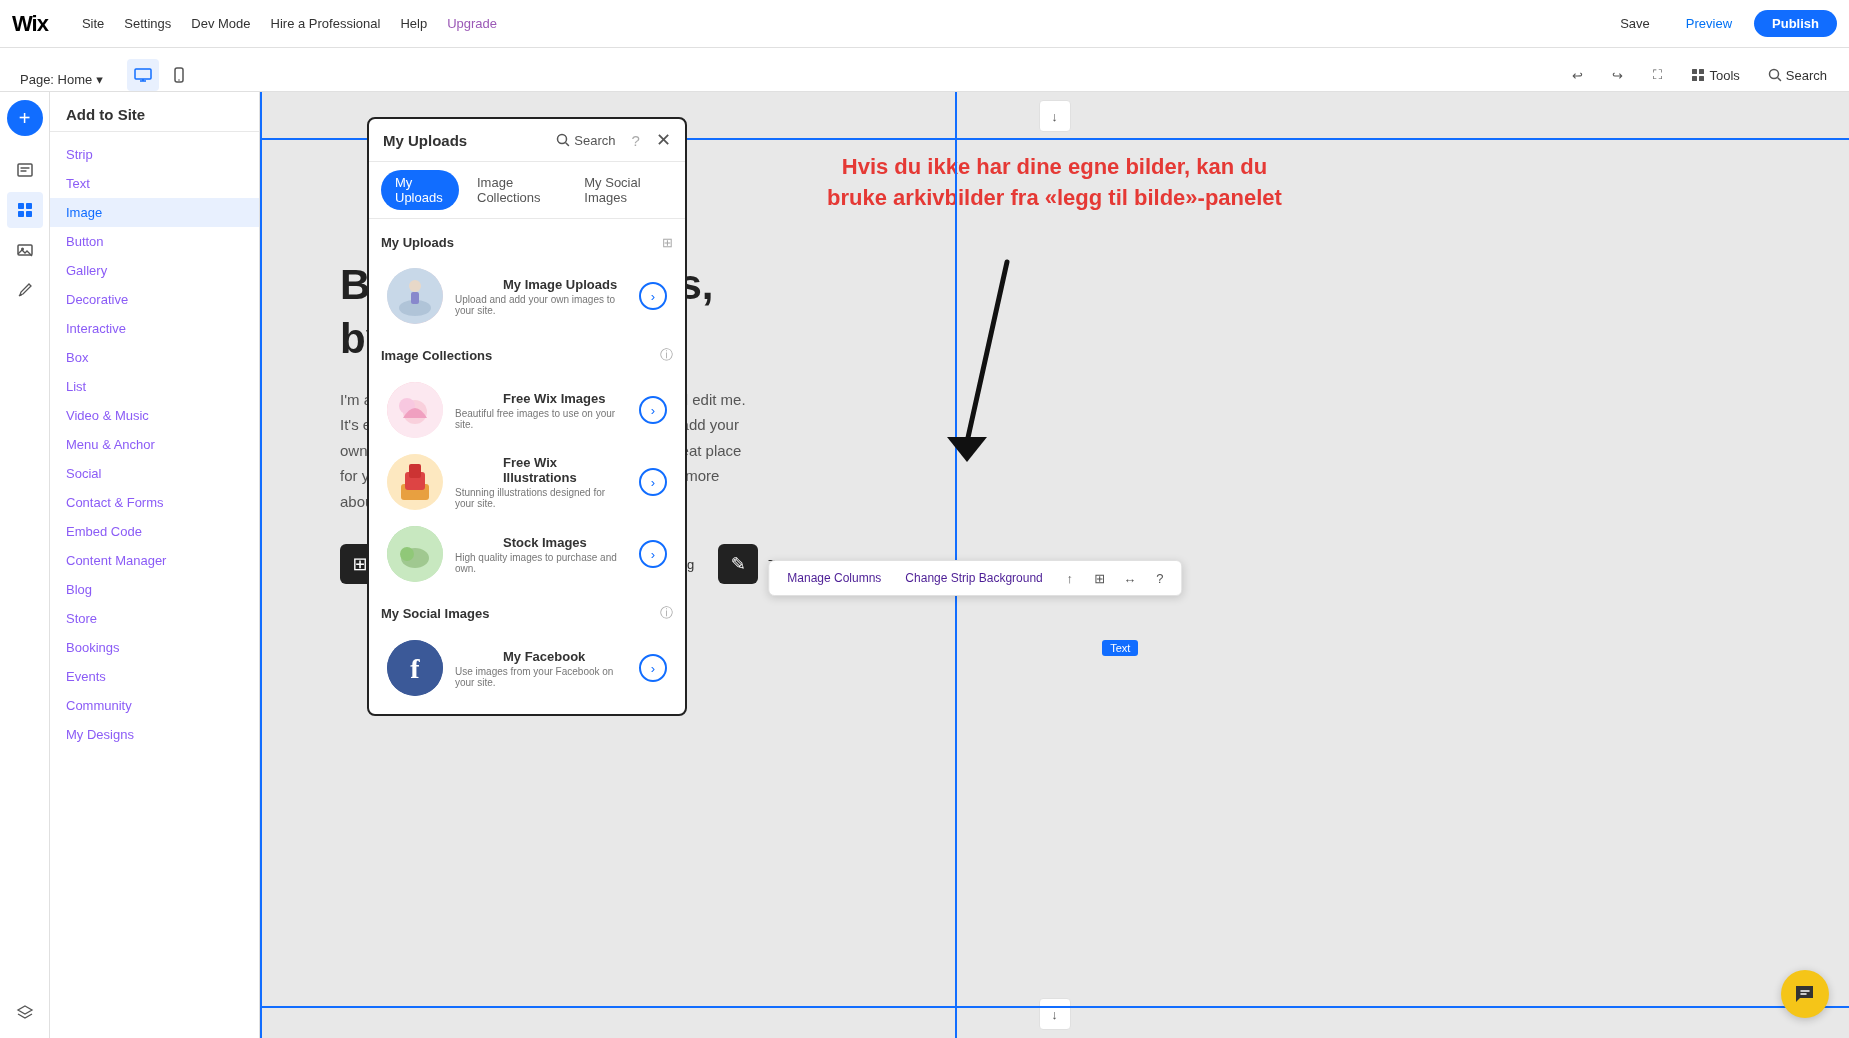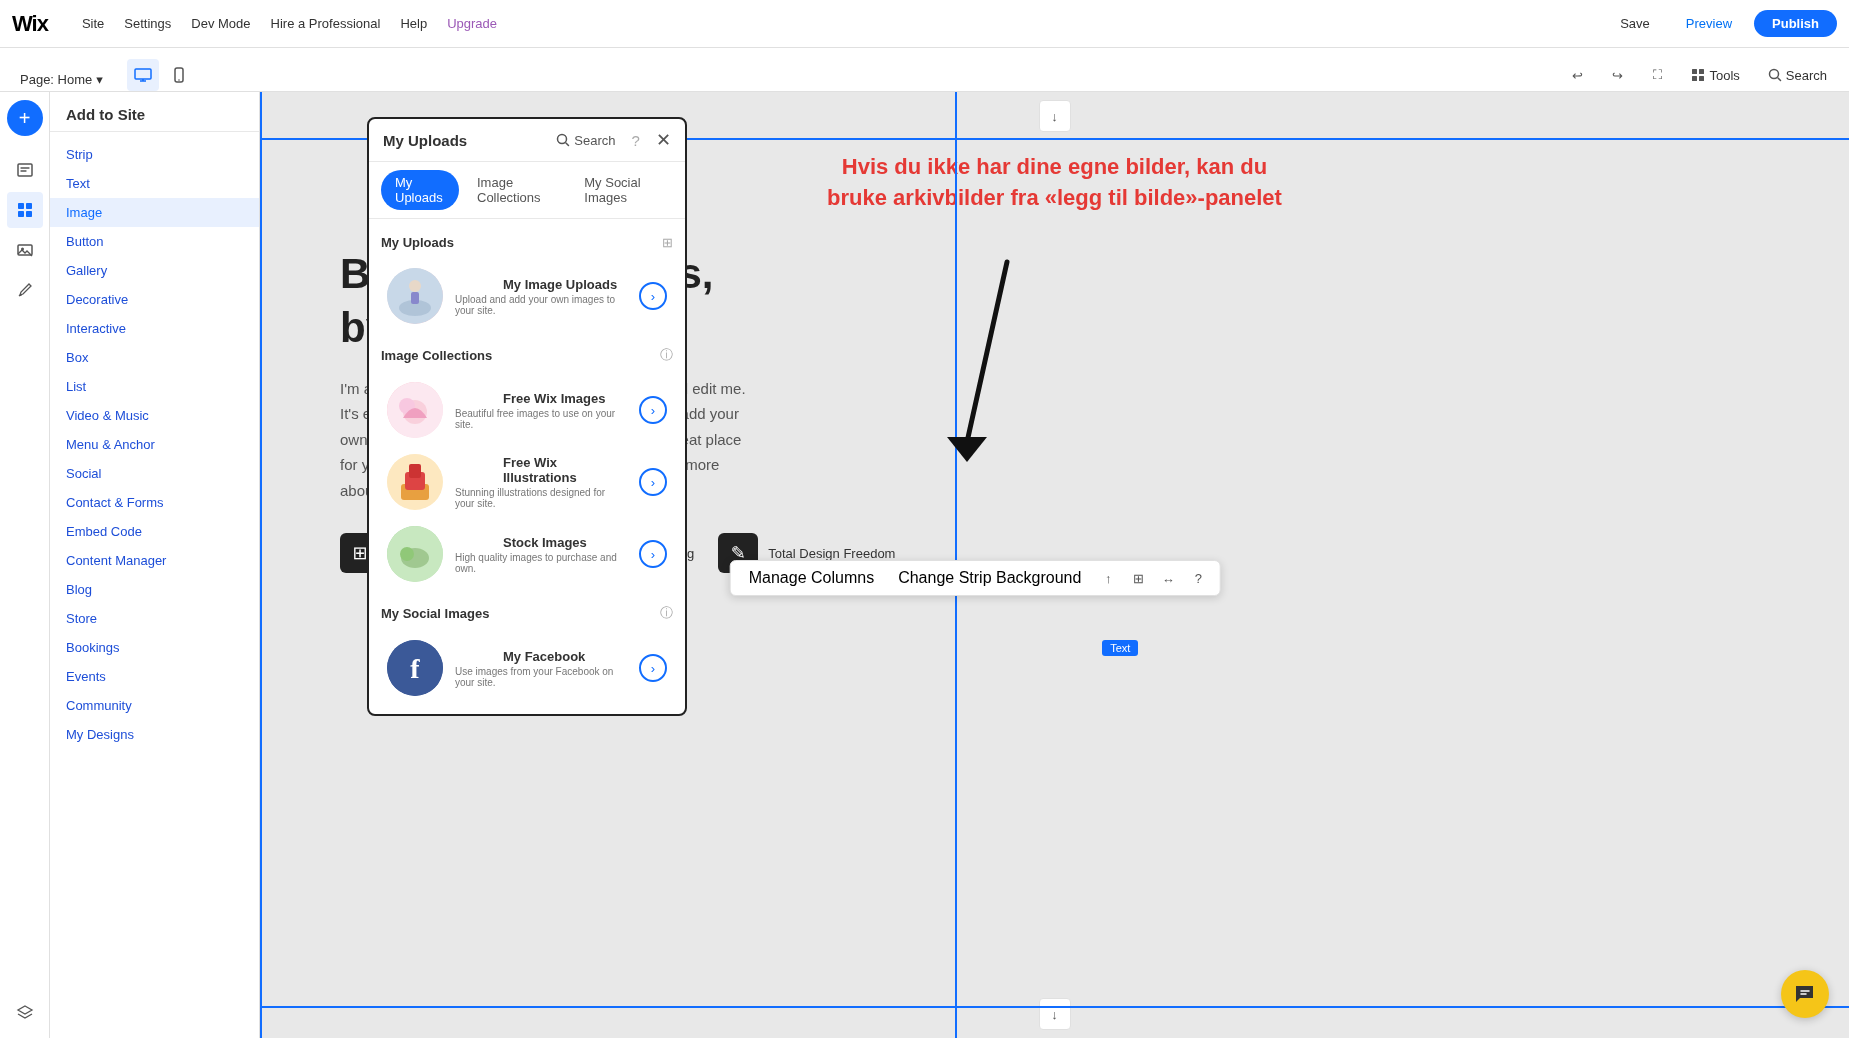--- a/index.html
+++ b/index.html
@@ -46,21 +46,21 @@
     .rail-icon.active { background: #e8f0fe; color: #116dff; }
     .rail-icon-add { width: 36px; height: 36px; background: #116dff; color: #fff; border-radius: 50%; display: flex; align-items: center; justify-content: center; cursor: pointer; font-size: 20px; font-weight: 300; }
 
     
     #add-panel {
       width: 210px; background: #fff; border-right: 1px solid #e0e0e0;
       display: flex; flex-direction: column;
     }
     .add-panel-header { padding: 14px 16px 8px; font-size: 15px; font-weight: 600; color: #333; border-bottom: 1px solid #e8e8e8; }
     .add-panel-list { flex: 1; overflow-y: auto; padding: 8px 0; }
-    .add-panel-item { padding: 7px 16px; font-size: 13px; color: #1d4ed8; cursor: pointer; border-radius: 0; }
+    .add-panel-item { padding: 7px 16px; font-size: 13px; color: #8b5cf6; cursor: pointer; border-radius: 0; }
     .add-panel-item.active { background: #e8f0fe; color: #116dff; font-weight: 400; }
 
     
     #media-panel {
       width: 320px; background: #fff; border: 2px solid #222; border-radius: 8px;
       position: absolute; left: 367px; top: 93px; z-index: 100; display: flex; flex-direction: column;
       max-height: 660px; overflow: hidden; margin-top: 24px;
     }
     .media-panel-header {
       display: flex; align-items: center; padding: 10px 14px; border-bottom: 1px solid #e8e8e8; gap: 8px;
@@ -103,36 +103,36 @@
       display: flex; align-items: center; justify-content: center;
     }
     .canvas-down-arrow {
       width: 32px; height: 32px; background: #fff; border: 1px solid #e0e0e0; border-radius: 4px;
       display: flex; align-items: center; justify-content: center; color: #555; cursor: pointer;
     }
 
     .canvas-content { padding: 60px 80px; }
     .canvas-annotation {
       font-size: 22px; font-weight: 700; color: #e53935; text-align: center;
-      line-height: 1.4; margin-bottom: 33px;
+      line-height: 1.4; margin-bottom: 44px;
     }
     .canvas-heading { font-size: 42px; font-weight: 700; color: #222; line-height: 1.3; margin-bottom: 20px; }
     .canvas-para { font-size: 15px; color: #555; line-height: 1.7; max-width: 420px; margin-bottom: 30px; }
     .canvas-features { display: flex; gap: 24px; align-items: flex-start; }
     .feature-item { display: flex; align-items: center; gap: 10px; font-size: 13px; color: #333; }
     .feature-icon { width: 40px; height: 40px; background: #222; border-radius: 6px; display: flex; align-items: center; justify-content: center; color: #fff; font-size: 18px; }
 
     
     .floating-toolbar {
       position: absolute; top: 468px; left: 45%; transform: translateX(-50%);
       display: flex; gap: 4px; background: #fff; border: 1px solid #e0e0e0;
       border-radius: 6px; padding: 4px 8px; box-shadow: 0 2px 8px rgba(0,0,0,0.15);
       align-items: center; z-index: 50;
     }
-    .float-btn { padding: 4px 10px; font-size: 16px; color: #000000; cursor: pointer; border-radius: 4px; white-space: nowrap; }
+    .float-btn { padding: 4px 10px; font-size: 12px; color: #4c1d95; cursor: pointer; border-radius: 4px; white-space: nowrap; }
     .float-icon-btn { width: 26px; height: 26px; display: flex; align-items: center; justify-content: center; cursor: pointer; border-radius: 4px; color: #555; }
 
     
     .text-badge {
       position: absolute; top: 548px; left: 53%;
       background: #116dff; color: #fff; font-size: 11px; padding: 2px 8px;
       border-radius: 3px; font-weight: 500;
     }
 
     

